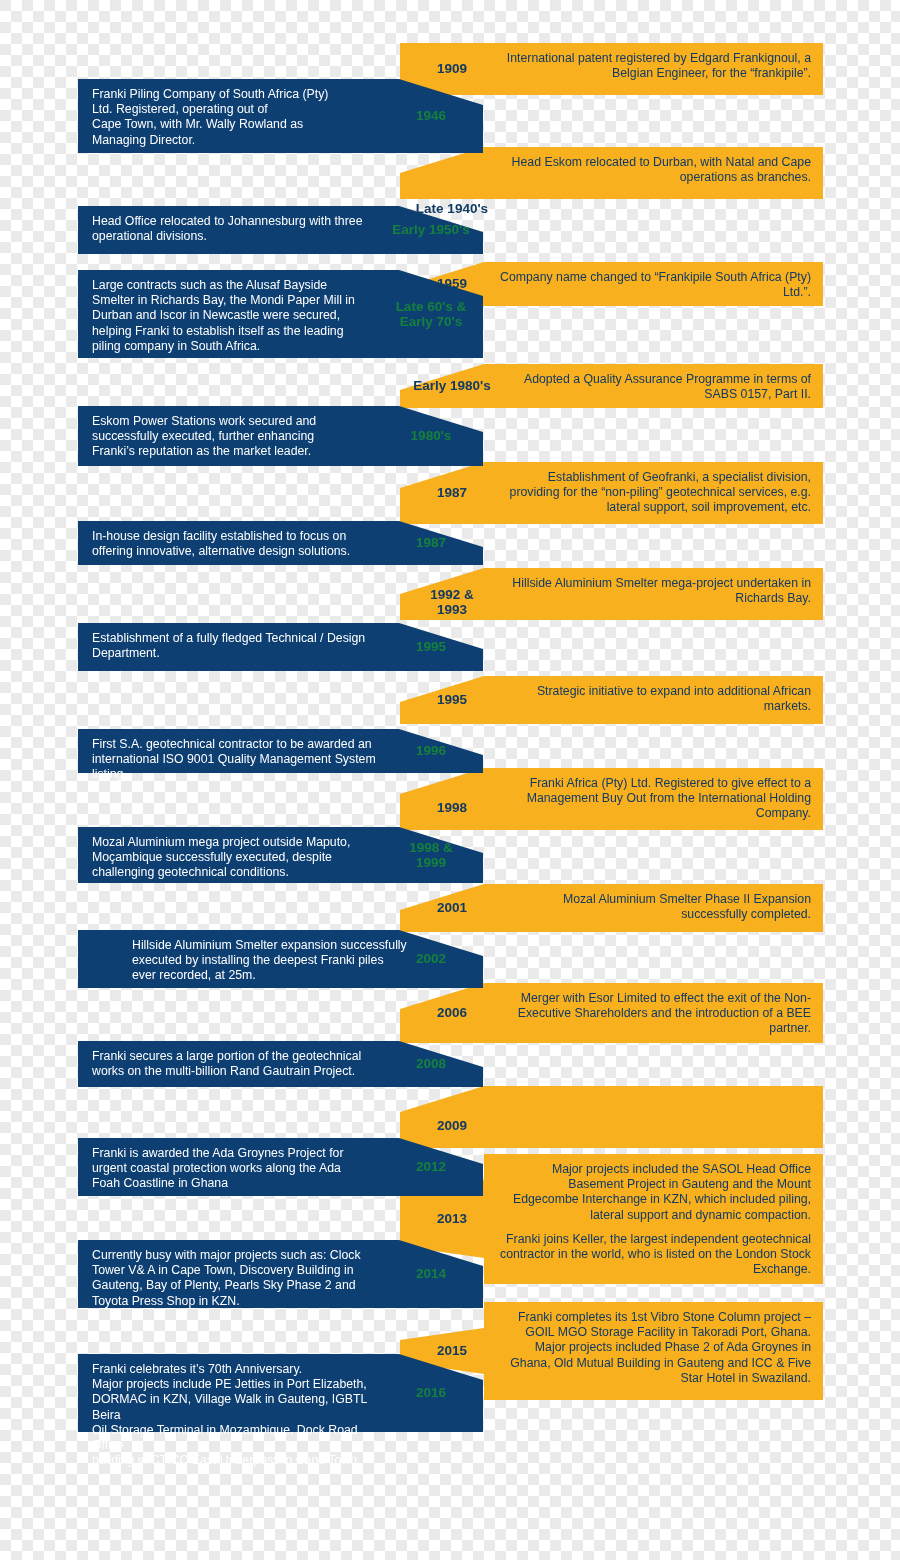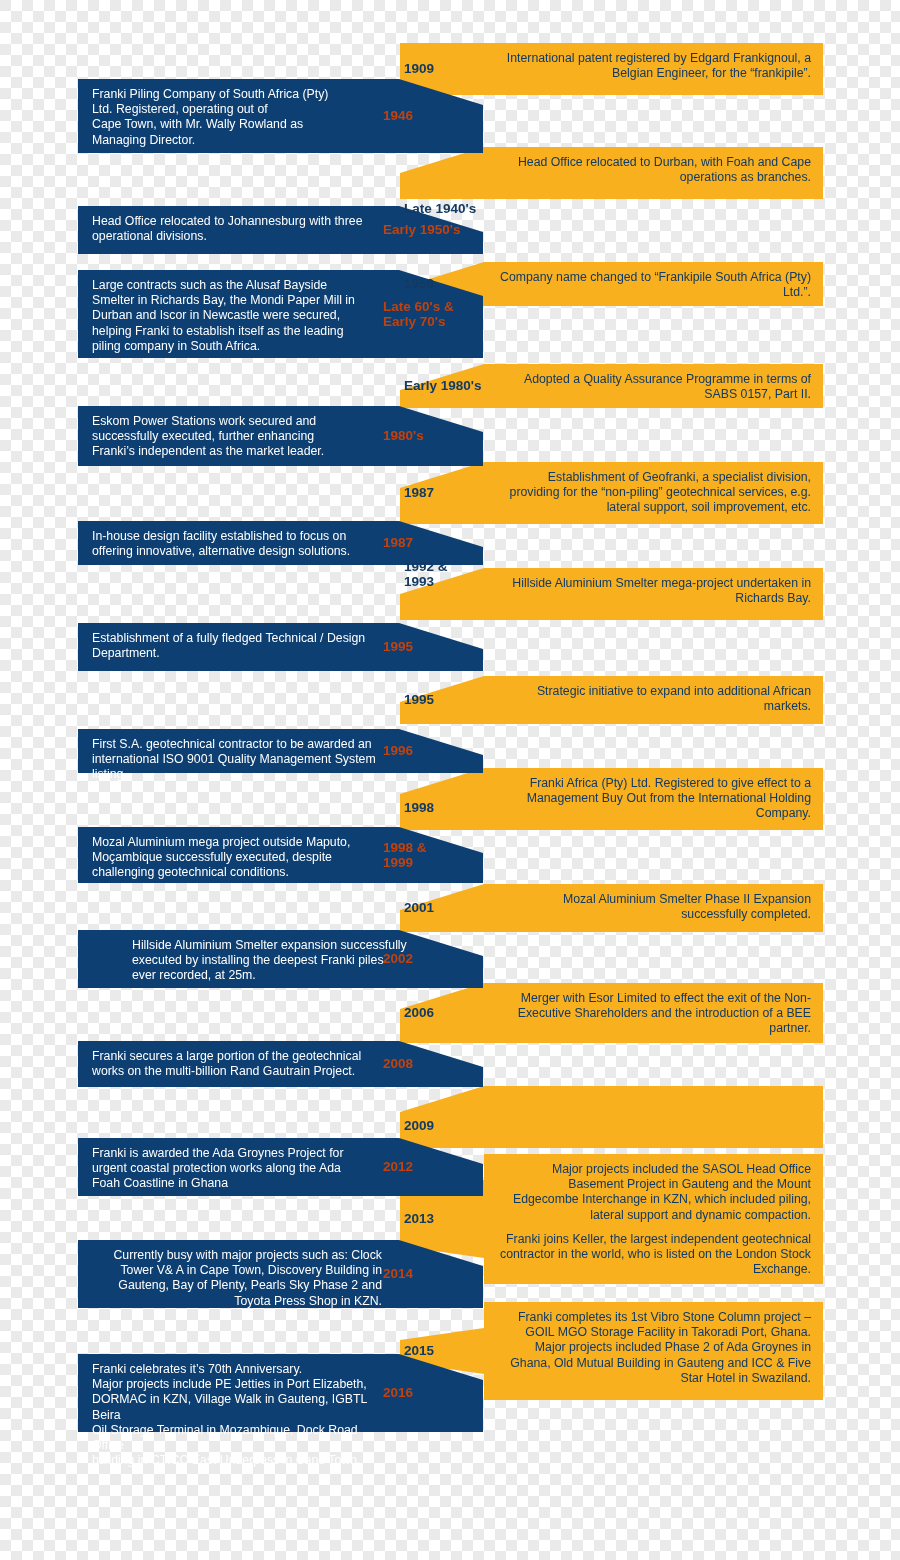--- a/index.html
+++ b/index.html
@@ -32,24 +32,24 @@
     background: #f9b01e;
     color: #123a63;
     filter: drop-shadow(3px 4px 4px rgba(0,0,0,0.30));
   }
 
   .label {
     position: absolute;
     font-weight: bold;
     font-size: 13.5px;
     line-height: 15px;
-    text-align: left;
+    text-align: center;
     white-space: pre-line;
   }
-  .blue-label { color: #c2410c; }
+  .blue-label { color: #15803d; }
   .yellow-label { color: #123a63; }
 
   .desc {
     position: absolute;
     font-size: 12.3px;
     line-height: 15.2px;
     white-space: pre-line;
   }
   .blue-desc { color: #ffffff; text-align: left; }
   .yellow-desc { color: #123a63; text-align: right; }
@@ -62,21 +62,21 @@
     <div class="label yellow-label" style="left: 404px; width: 96px; top: 61px; z-index: 5;">1909</div>
     <div class="desc yellow-desc" style="left: 500px; width: 311px; top: 51px; z-index: 5;">International patent registered by Edgard Frankignoul, a Belgian Engineer, for the “frankipile”.</div>
     <div class="blk-blue" style="left: 78px; top: 79px; width: 405px; height: 74px; clip-path: polygon(0px 0px, 321px 0px, 405px 26px, 405px 74px, 0px 74px); z-index: 3;"></div>
     <div class="label blue-label" style="left: 383px; width: 96px; top: 108px; z-index: 5;">1946</div>
     <div class="desc blue-desc" style="left: 92px; width: 290px; top: 87px; z-index: 5;">Franki Piling Company of South Africa (Pty)
 Ltd. Registered, operating out of
 Cape Town, with Mr. Wally Rowland as
 Managing Director.</div>
     <div class="blk-yellow" style="left: 400px; top: 147px; width: 423px; height: 52px; clip-path: polygon(84px 0px, 423px 0px, 423px 52px, 0px 52px, 0px 26px); z-index: 2;"></div>
     <div class="label yellow-label" style="left: 404px; width: 96px; top: 165px; z-index: 5; margin-top: 36px;">Late 1940's</div>
-    <div class="desc yellow-desc" style="left: 500px; width: 311px; top: 155px; z-index: 5;">Head Office relocated to Durban, with Foah and Cape operations as branches.</div>
+    <div class="desc yellow-desc" style="left: 500px; width: 311px; top: 155px; z-index: 5;">Head Eskom relocated to Durban, with Natal and Cape operations as branches.</div>
     <div class="blk-blue" style="left: 78px; top: 206px; width: 405px; height: 48px; clip-path: polygon(0px 0px, 321px 0px, 405px 26px, 405px 48px, 0px 48px); z-index: 3;"></div>
     <div class="label blue-label" style="left: 383px; width: 96px; top: 222px; z-index: 5;">Early 1950's</div>
     <div class="desc blue-desc" style="left: 92px; width: 290px; top: 214px; z-index: 5;">Head Office relocated to Johannesburg with three operational divisions.</div>
     <div class="blk-yellow" style="left: 400px; top: 262px; width: 423px; height: 44px; clip-path: polygon(84px 0px, 423px 0px, 423px 44px, 0px 44px, 0px 26px); z-index: 2;"></div>
     <div class="label yellow-label" style="left: 404px; width: 96px; top: 276px; z-index: 5;">1959</div>
     <div class="desc yellow-desc" style="left: 500px; width: 311px; top: 270px; z-index: 5;">Company name changed to “Frankipile South Africa (Pty) Ltd.”.</div>
     <div class="blk-blue" style="left: 78px; top: 270px; width: 405px; height: 88px; clip-path: polygon(0px 0px, 321px 0px, 405px 26px, 405px 88px, 0px 88px); z-index: 3;"></div>
     <div class="label blue-label" style="left: 383px; width: 96px; top: 299px; z-index: 5;">Late 60's &amp;
 Early 70's</div>
     <div class="desc blue-desc" style="left: 92px; width: 290px; top: 278px; z-index: 5;">Large contracts such as the Alusaf Bayside
@@ -84,29 +84,29 @@
 Durban and Iscor in Newcastle were secured,
 helping Franki to establish itself as the leading
 piling company in South Africa.</div>
     <div class="blk-yellow" style="left: 400px; top: 364px; width: 423px; height: 44px; clip-path: polygon(84px 0px, 423px 0px, 423px 44px, 0px 44px, 0px 26px); z-index: 2;"></div>
     <div class="label yellow-label" style="left: 404px; width: 96px; top: 378px; z-index: 5;">Early 1980's</div>
     <div class="desc yellow-desc" style="left: 500px; width: 311px; top: 372px; z-index: 5;">Adopted a Quality Assurance Programme in terms of SABS 0157, Part II.</div>
     <div class="blk-blue" style="left: 78px; top: 406px; width: 405px; height: 60px; clip-path: polygon(0px 0px, 321px 0px, 405px 26px, 405px 60px, 0px 60px); z-index: 3;"></div>
     <div class="label blue-label" style="left: 383px; width: 96px; top: 428px; z-index: 5;">1980's</div>
     <div class="desc blue-desc" style="left: 92px; width: 290px; top: 414px; z-index: 5;">Eskom Power Stations work secured and
 successfully executed, further enhancing
-Franki’s independent as the market leader.</div>
+Franki’s reputation as the market leader.</div>
     <div class="blk-yellow" style="left: 400px; top: 462px; width: 423px; height: 62px; clip-path: polygon(84px 0px, 423px 0px, 423px 62px, 0px 62px, 0px 26px); z-index: 2;"></div>
     <div class="label yellow-label" style="left: 404px; width: 96px; top: 485px; z-index: 5;">1987</div>
     <div class="desc yellow-desc" style="left: 500px; width: 311px; top: 470px; z-index: 5;">Establishment of Geofranki, a specialist division, providing for the “non-piling” geotechnical services, e.g. lateral support, soil improvement, etc.</div>
     <div class="blk-blue" style="left: 78px; top: 521px; width: 405px; height: 44px; clip-path: polygon(0px 0px, 321px 0px, 405px 26px, 405px 44px, 0px 44px); z-index: 3;"></div>
     <div class="label blue-label" style="left: 383px; width: 96px; top: 535px; z-index: 5;">1987</div>
     <div class="desc blue-desc" style="left: 92px; width: 290px; top: 529px; z-index: 5;">In-house design facility established to focus on offering innovative, alternative design solutions.</div>
     <div class="blk-yellow" style="left: 400px; top: 568px; width: 423px; height: 52px; clip-path: polygon(84px 0px, 423px 0px, 423px 52px, 0px 52px, 0px 26px); z-index: 2;"></div>
-    <div class="label yellow-label" style="left: 404px; width: 96px; top: 559px; z-index: 5;">1992 &amp;
+    <div class="label yellow-label" style="left: 404px; width: 96px; top: 587px; z-index: 5;">1992 &amp;
 1993</div>
     <div class="desc yellow-desc" style="left: 500px; width: 311px; top: 576px; z-index: 5;">Hillside Aluminium Smelter mega-project undertaken in Richards Bay.</div>
     <div class="blk-blue" style="left: 78px; top: 623px; width: 405px; height: 48px; clip-path: polygon(0px 0px, 321px 0px, 405px 26px, 405px 48px, 0px 48px); z-index: 3;"></div>
     <div class="label blue-label" style="left: 383px; width: 96px; top: 639px; z-index: 5;">1995</div>
     <div class="desc blue-desc" style="left: 92px; width: 290px; top: 631px; z-index: 5;">Establishment of a fully fledged Technical / Design Department.</div>
     <div class="blk-yellow" style="left: 400px; top: 676px; width: 423px; height: 48px; clip-path: polygon(84px 0px, 423px 0px, 423px 48px, 0px 48px, 0px 26px); z-index: 2;"></div>
     <div class="label yellow-label" style="left: 404px; width: 96px; top: 692px; z-index: 5;">1995</div>
     <div class="desc yellow-desc" style="left: 500px; width: 311px; top: 684px; z-index: 5;">Strategic initiative to expand into additional African markets.</div>
     <div class="blk-blue" style="left: 78px; top: 729px; width: 405px; height: 44px; clip-path: polygon(0px 0px, 321px 0px, 405px 26px, 405px 44px, 0px 44px); z-index: 3;"></div>
     <div class="label blue-label" style="left: 383px; width: 96px; top: 743px; z-index: 5;">1996</div>
@@ -140,21 +140,21 @@
     <div class="label blue-label" style="left: 383px; width: 96px; top: 1159px; z-index: 5;">2012</div>
     <div class="desc blue-desc" style="left: 92px; width: 290px; top: 1146px; z-index: 5;">Franki is awarded the Ada Groynes Project for
 urgent coastal protection works along the Ada
 Foah Coastline in Ghana</div>
     <div class="blk-yellow" style="left: 400px; top: 1154px; width: 423px; height: 130px; clip-path: polygon(84px 0px, 423px 0px, 423px 130px, 84px 130px, 84px 104px, 0px 92px, 0px 38px, 84px 26px); z-index: 2;"></div>
     <div class="label yellow-label" style="left: 404px; width: 96px; top: 1211px; z-index: 5;">2013</div>
     <div class="desc yellow-desc" style="left: 500px; width: 311px; top: 1232px; z-index: 5;">Franki joins Keller, the largest independent geotechnical contractor in the world, who is listed on the London Stock Exchange.</div>
     <div class="desc yellow-desc" style="left: 500px; width: 311px; top: 1162px; z-index: 5;">Major projects included the SASOL Head Office Basement Project in Gauteng and the  Mount Edgecombe Interchange in KZN, which included piling, lateral support and dynamic compaction.</div>
     <div class="blk-blue" style="left: 78px; top: 1240px; width: 405px; height: 68px; clip-path: polygon(0px 0px, 321px 0px, 405px 26px, 405px 68px, 0px 68px); z-index: 3;"></div>
     <div class="label blue-label" style="left: 383px; width: 96px; top: 1266px; z-index: 5;">2014</div>
-    <div class="desc blue-desc" style="left: 92px; width: 290px; top: 1248px; z-index: 5; text-align: right;">Currently busy with major projects such as:  Clock
+    <div class="desc blue-desc" style="left: 92px; width: 290px; top: 1248px; z-index: 5;">Currently busy with major projects such as:  Clock
 Tower V&amp; A in Cape Town, Discovery Building in
 Gauteng, Bay of Plenty, Pearls Sky Phase 2 and
 Toyota Press Shop in KZN.</div>
     <div class="blk-yellow" style="left: 400px; top: 1302px; width: 423px; height: 98px; clip-path: polygon(84px 0px, 423px 0px, 423px 98px, 84px 98px, 84px 72px, 0px 60px, 0px 38px, 84px 26px); z-index: 2;"></div>
     <div class="label yellow-label" style="left: 404px; width: 96px; top: 1343px; z-index: 5;">2015</div>
     <div class="desc yellow-desc" style="left: 500px; width: 311px; top: 1310px; z-index: 5;">Franki completes its 1st Vibro Stone Column project – GOIL MGO Storage Facility in Takoradi Port, Ghana. Major projects included Phase 2 of Ada Groynes in Ghana,  Old Mutual Building in Gauteng and ICC &amp; Five Star Hotel in Swaziland.</div>
     <div class="blk-blue" style="left: 78px; top: 1354px; width: 405px; height: 78px; clip-path: polygon(0px 0px, 321px 0px, 405px 26px, 405px 78px, 0px 78px); z-index: 3;"></div>
     <div class="label blue-label" style="left: 383px; width: 96px; top: 1385px; z-index: 5;">2016</div>
     <div class="desc blue-desc" style="left: 92px; width: 290px; top: 1362px; z-index: 5;">Franki celebrates it’s 70th Anniversary.
 Major projects include PE Jetties in Port Elizabeth,

